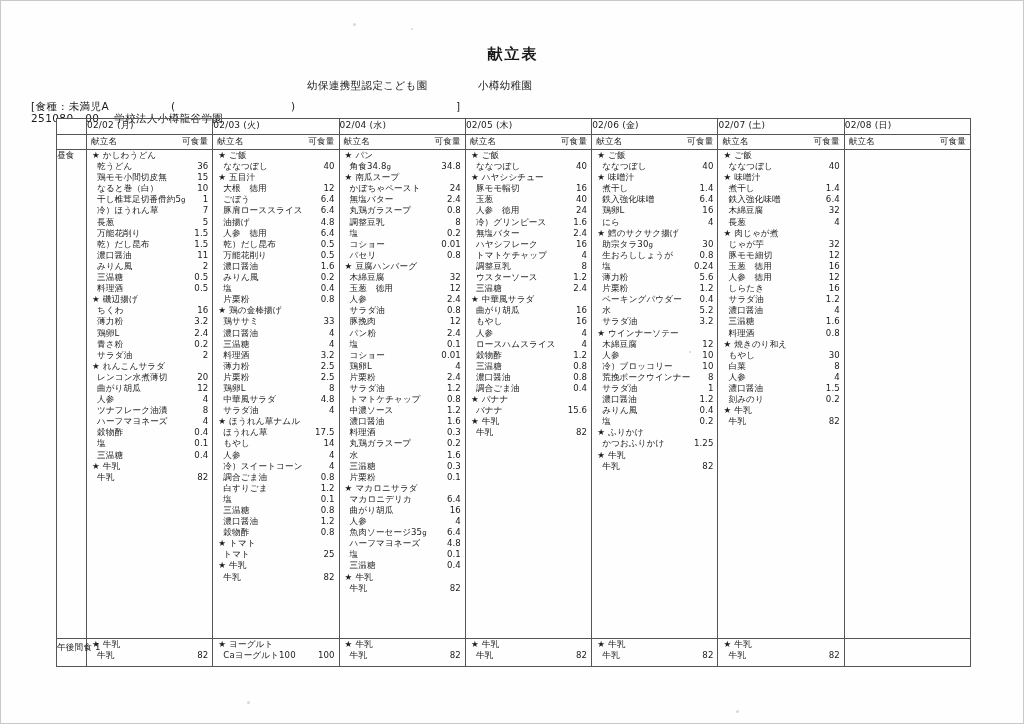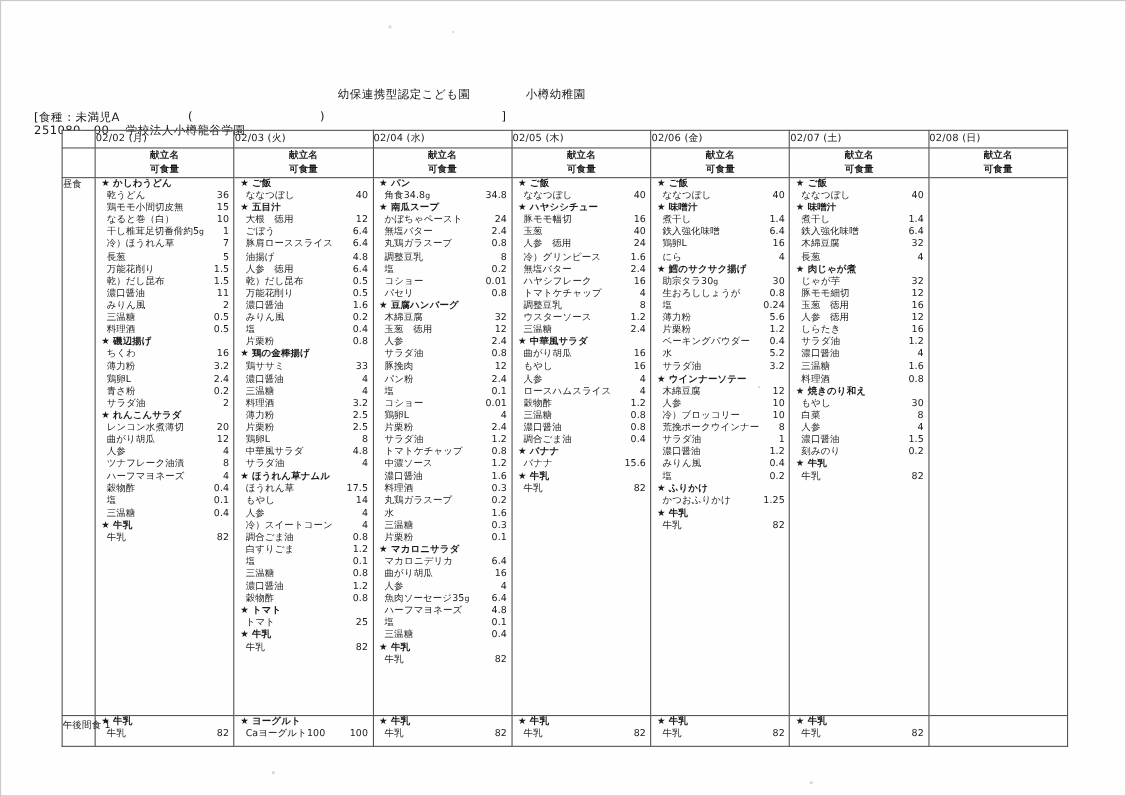--- a/index.html
+++ b/index.html
@@ -77,23 +77,22 @@
   .subhead-cell {
     height: 14px;
     padding: 0;
   }
   .subhead-inner {
     display: flex;
     justify-content: space-between;
     align-items: center;
     padding: 1px 4px 1px 4px;
     font-size: 8.6px;
-    font-weight: bold;
+    font-weight: normal;
     letter-spacing: 0.2px;
-    flex-direction: column;
   }
   .blank-label { background: #fff; }
 
   .rowlabel-cell {
     font-size: 8.6px;
     padding: 4px 2px 0 3px;
     letter-spacing: 0.2px;
     white-space: nowrap;
     margin-top: 24px;
   }
@@ -116,21 +115,21 @@
     white-space: nowrap;
     overflow: hidden;
   }
   .item-name {
     flex: 1 1 auto;
     overflow: hidden;
     text-overflow: clip;
     letter-spacing: 0.1px;
   }
   .item-name.dish {
-    font-weight: bold;
+    font-weight: normal;
   }
   .item-name.dish .star {
     margin-right: 3px;
   }
   .item-name.ingredient {
     padding-left: 5px;
   }
   .item-qty {
     flex: 0 0 auto;
     margin-left: 5px;
@@ -152,20 +151,21 @@
     background: #d8d8d8;
     border-radius: 50%;
     pointer-events: none;
   }
 </style>
 </head>
 <body>
 
 <div class="page">
 
+  <div class="doc-title">献立表</div>
 
   <div class="meta-row meta-left">
     <span>251080 - 00</span>
     &nbsp;&nbsp;
     <span>学校法人小樽龍谷学園</span>
   </div>
 
   <div class="meta-row meta-center">幼保連携型認定こども園</div>
   <div class="meta-row meta-right">小樽幼稚園</div>
 

